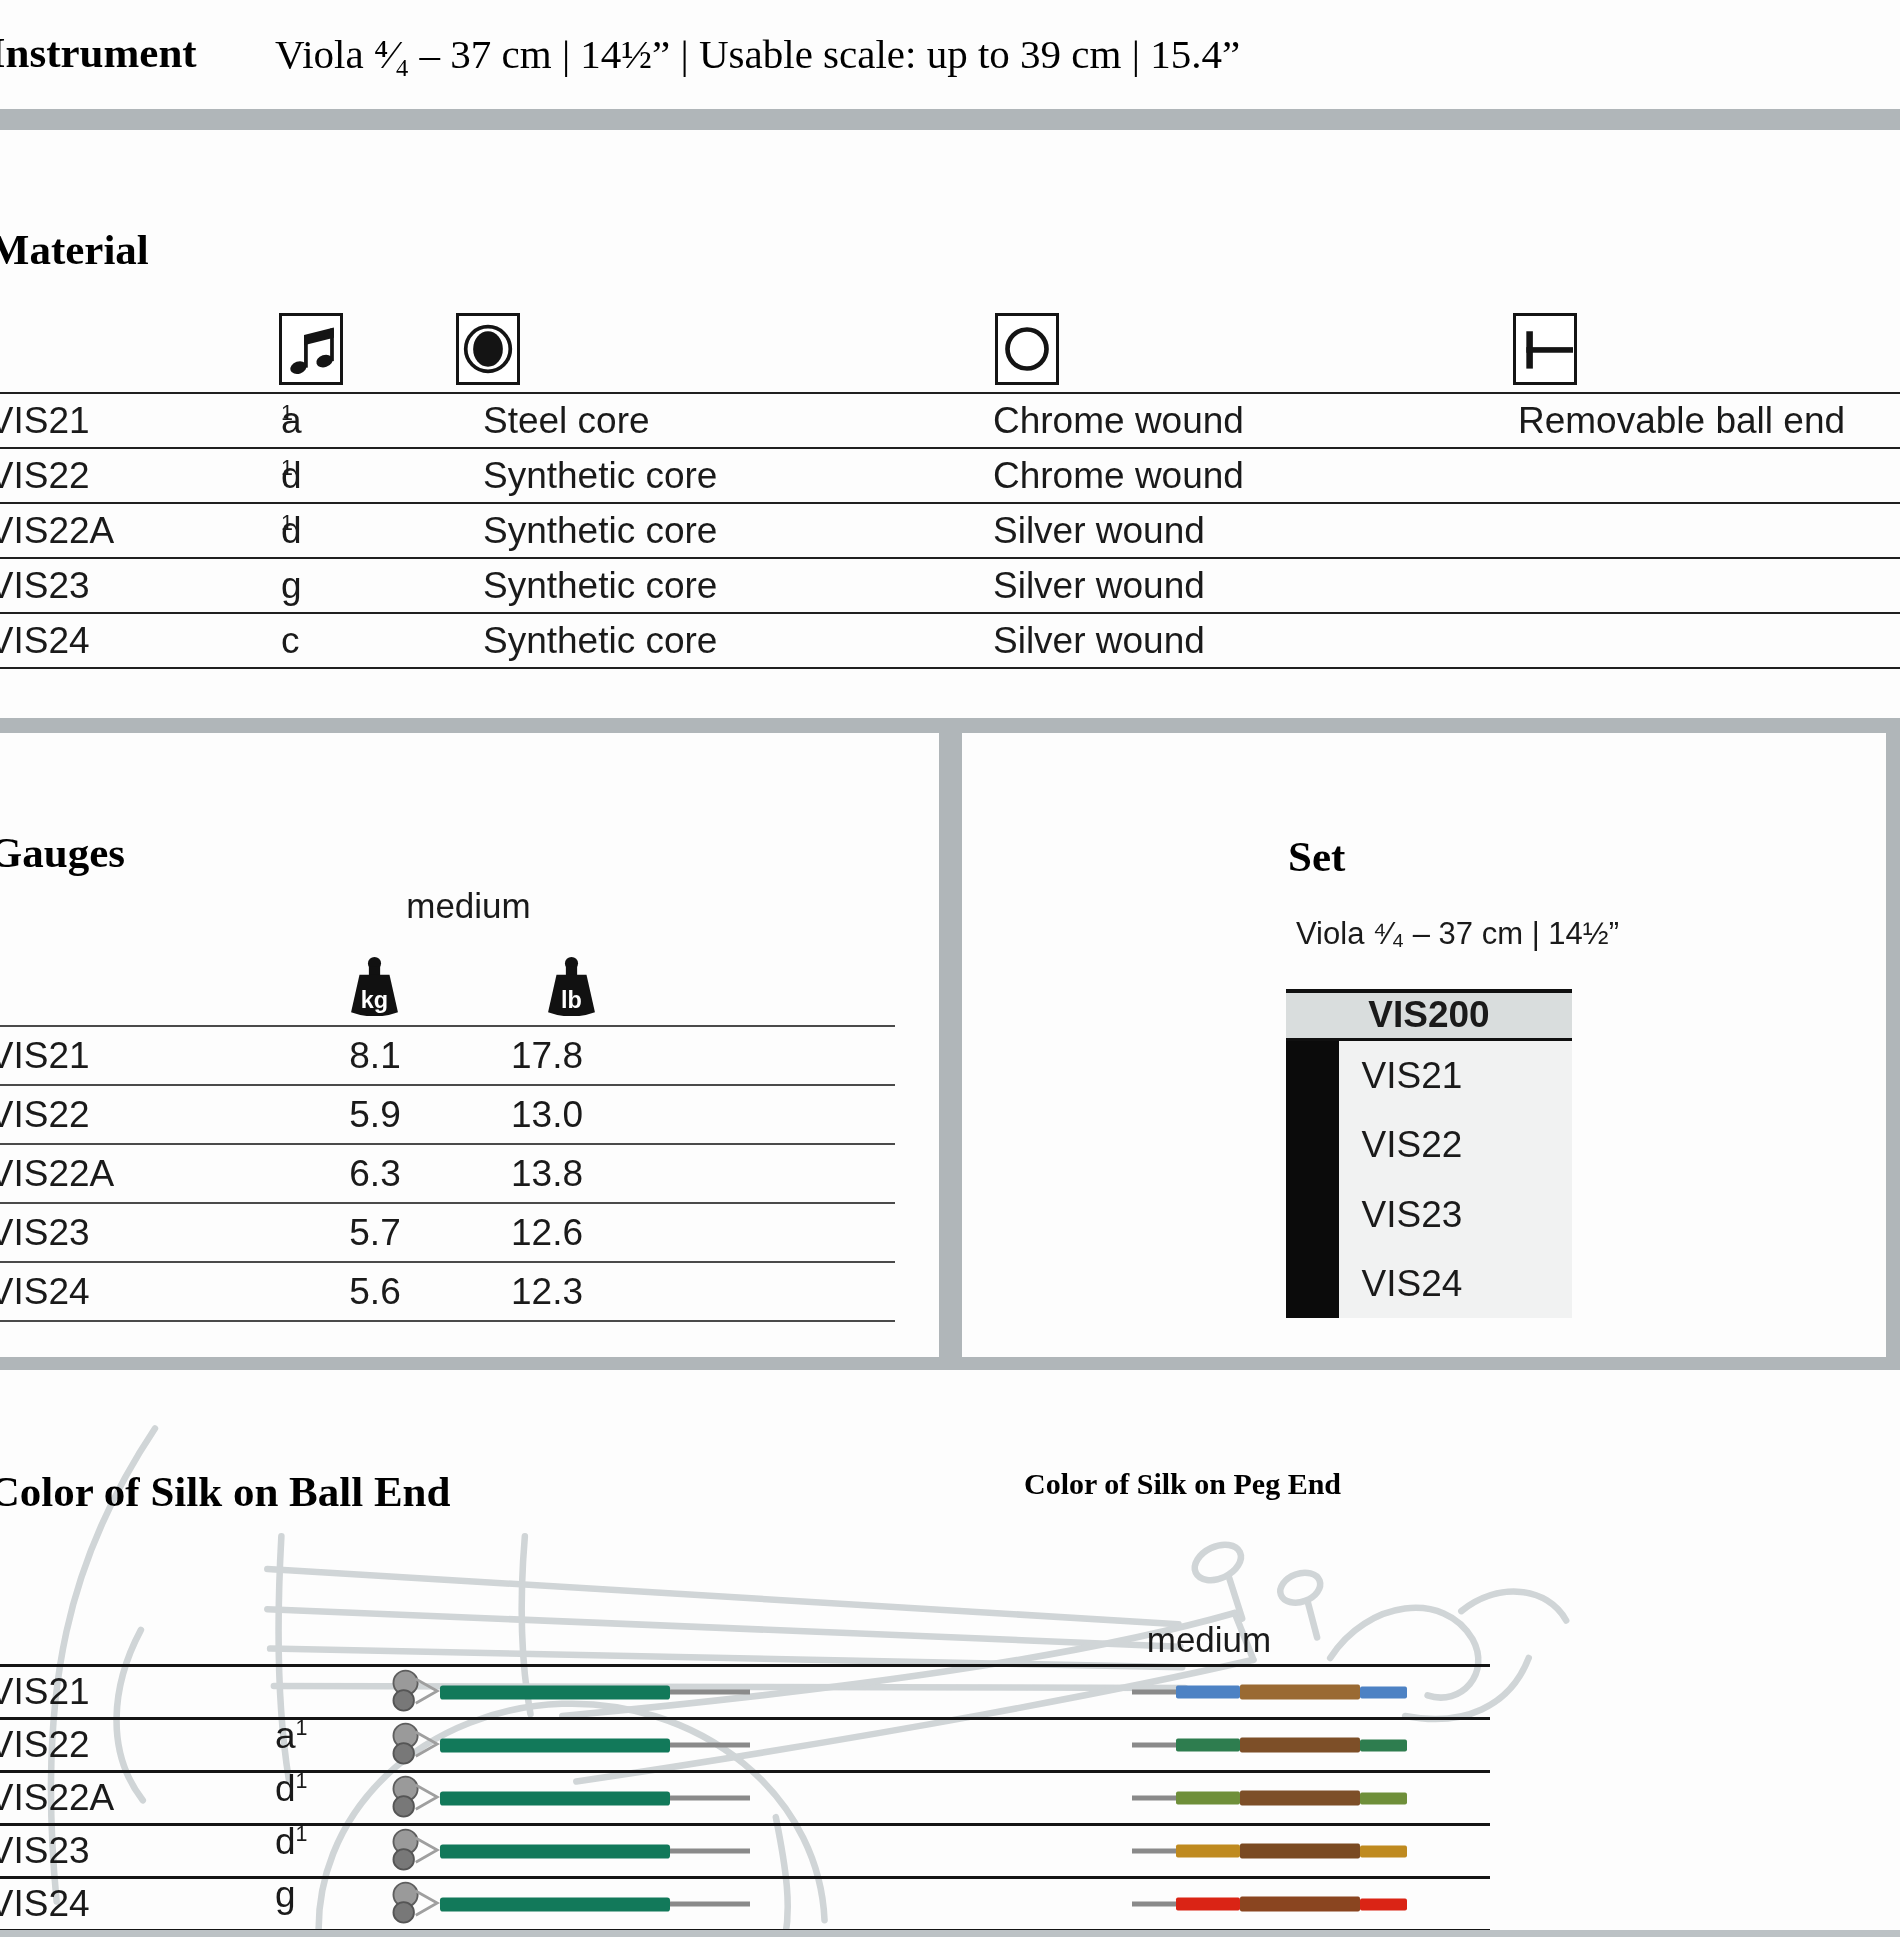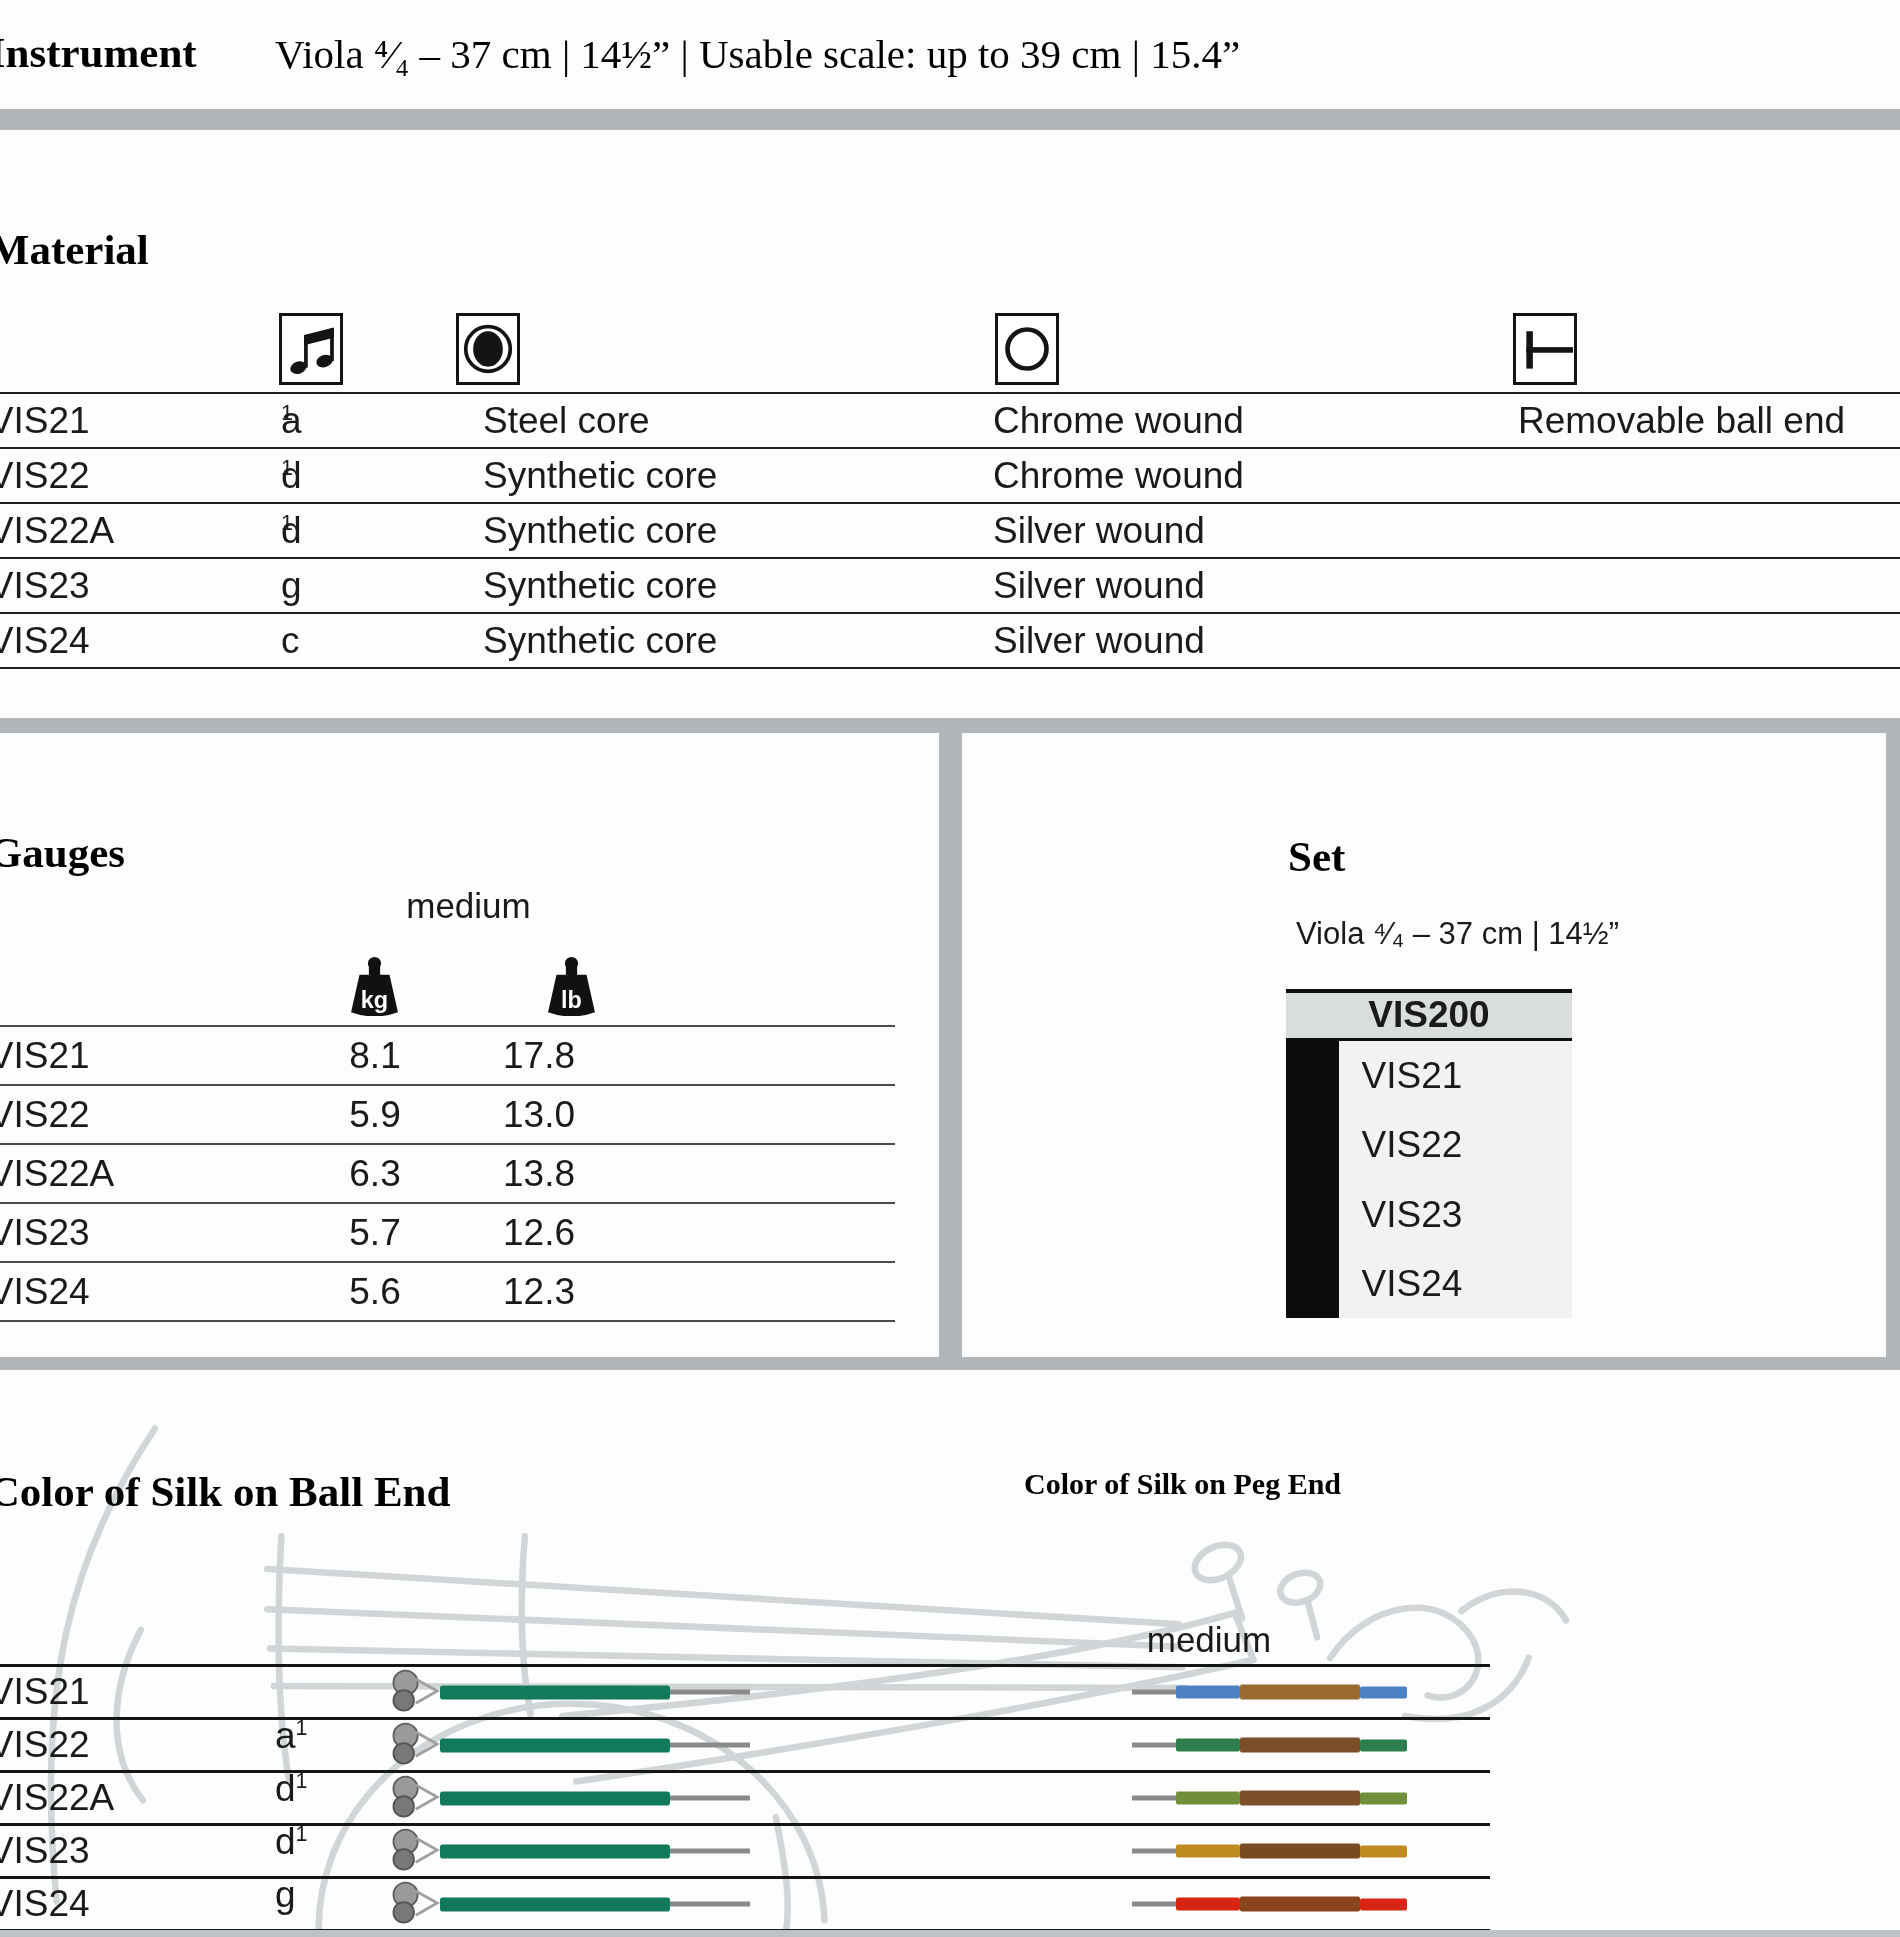--- a/index.html
+++ b/index.html
@@ -32,21 +32,21 @@
   #band3{left:0;top:1357px;width:1900px;height:13px;}
 
   
   #gau-title{left:-11.2px;top:828px;font-size:43px;}
   #gau-medium{left:356px;top:886px;width:225px;text-align:center;font-size:35px;}
   .weight{position:absolute;top:956px;}
   #w-kg{left:350px;} #w-lb{left:547px;}
   #gau-table{left:0;top:1025px;width:895px;border-top:2.8px solid #4a4a4a;}
   .g-row{position:relative;height:57px;border-bottom:2.8px solid #4a4a4a;}
   .g-row span{position:absolute;top:50%;transform:translateY(-50%);font-size:37px;white-space:nowrap;}
-  .g-kg{left:319px;width:112px;text-align:center;} .g-lb{left:503px;width:112px;text-align:left;}
+  .g-kg{left:319px;width:112px;text-align:center;} .g-lb{left:491px;width:112px;text-align:center;}
 
   
   #set-title{left:1288px;top:832px;font-size:43px;}
   #set-sub{left:1288px;top:916px;font-size:31px;margin-left:8px;}
   #set-box{left:1286px;top:989px;width:286px;}
   #set-toprule{height:3.7px;background:#101010;}
   #set-head{height:45px;background:#d9dddd;display:flex;align-items:center;justify-content:center;
             font-size:37px;font-weight:bold;}
   #set-midrule{height:3.7px;background:#101010;}
   #set-body{display:flex;height:277px;}

